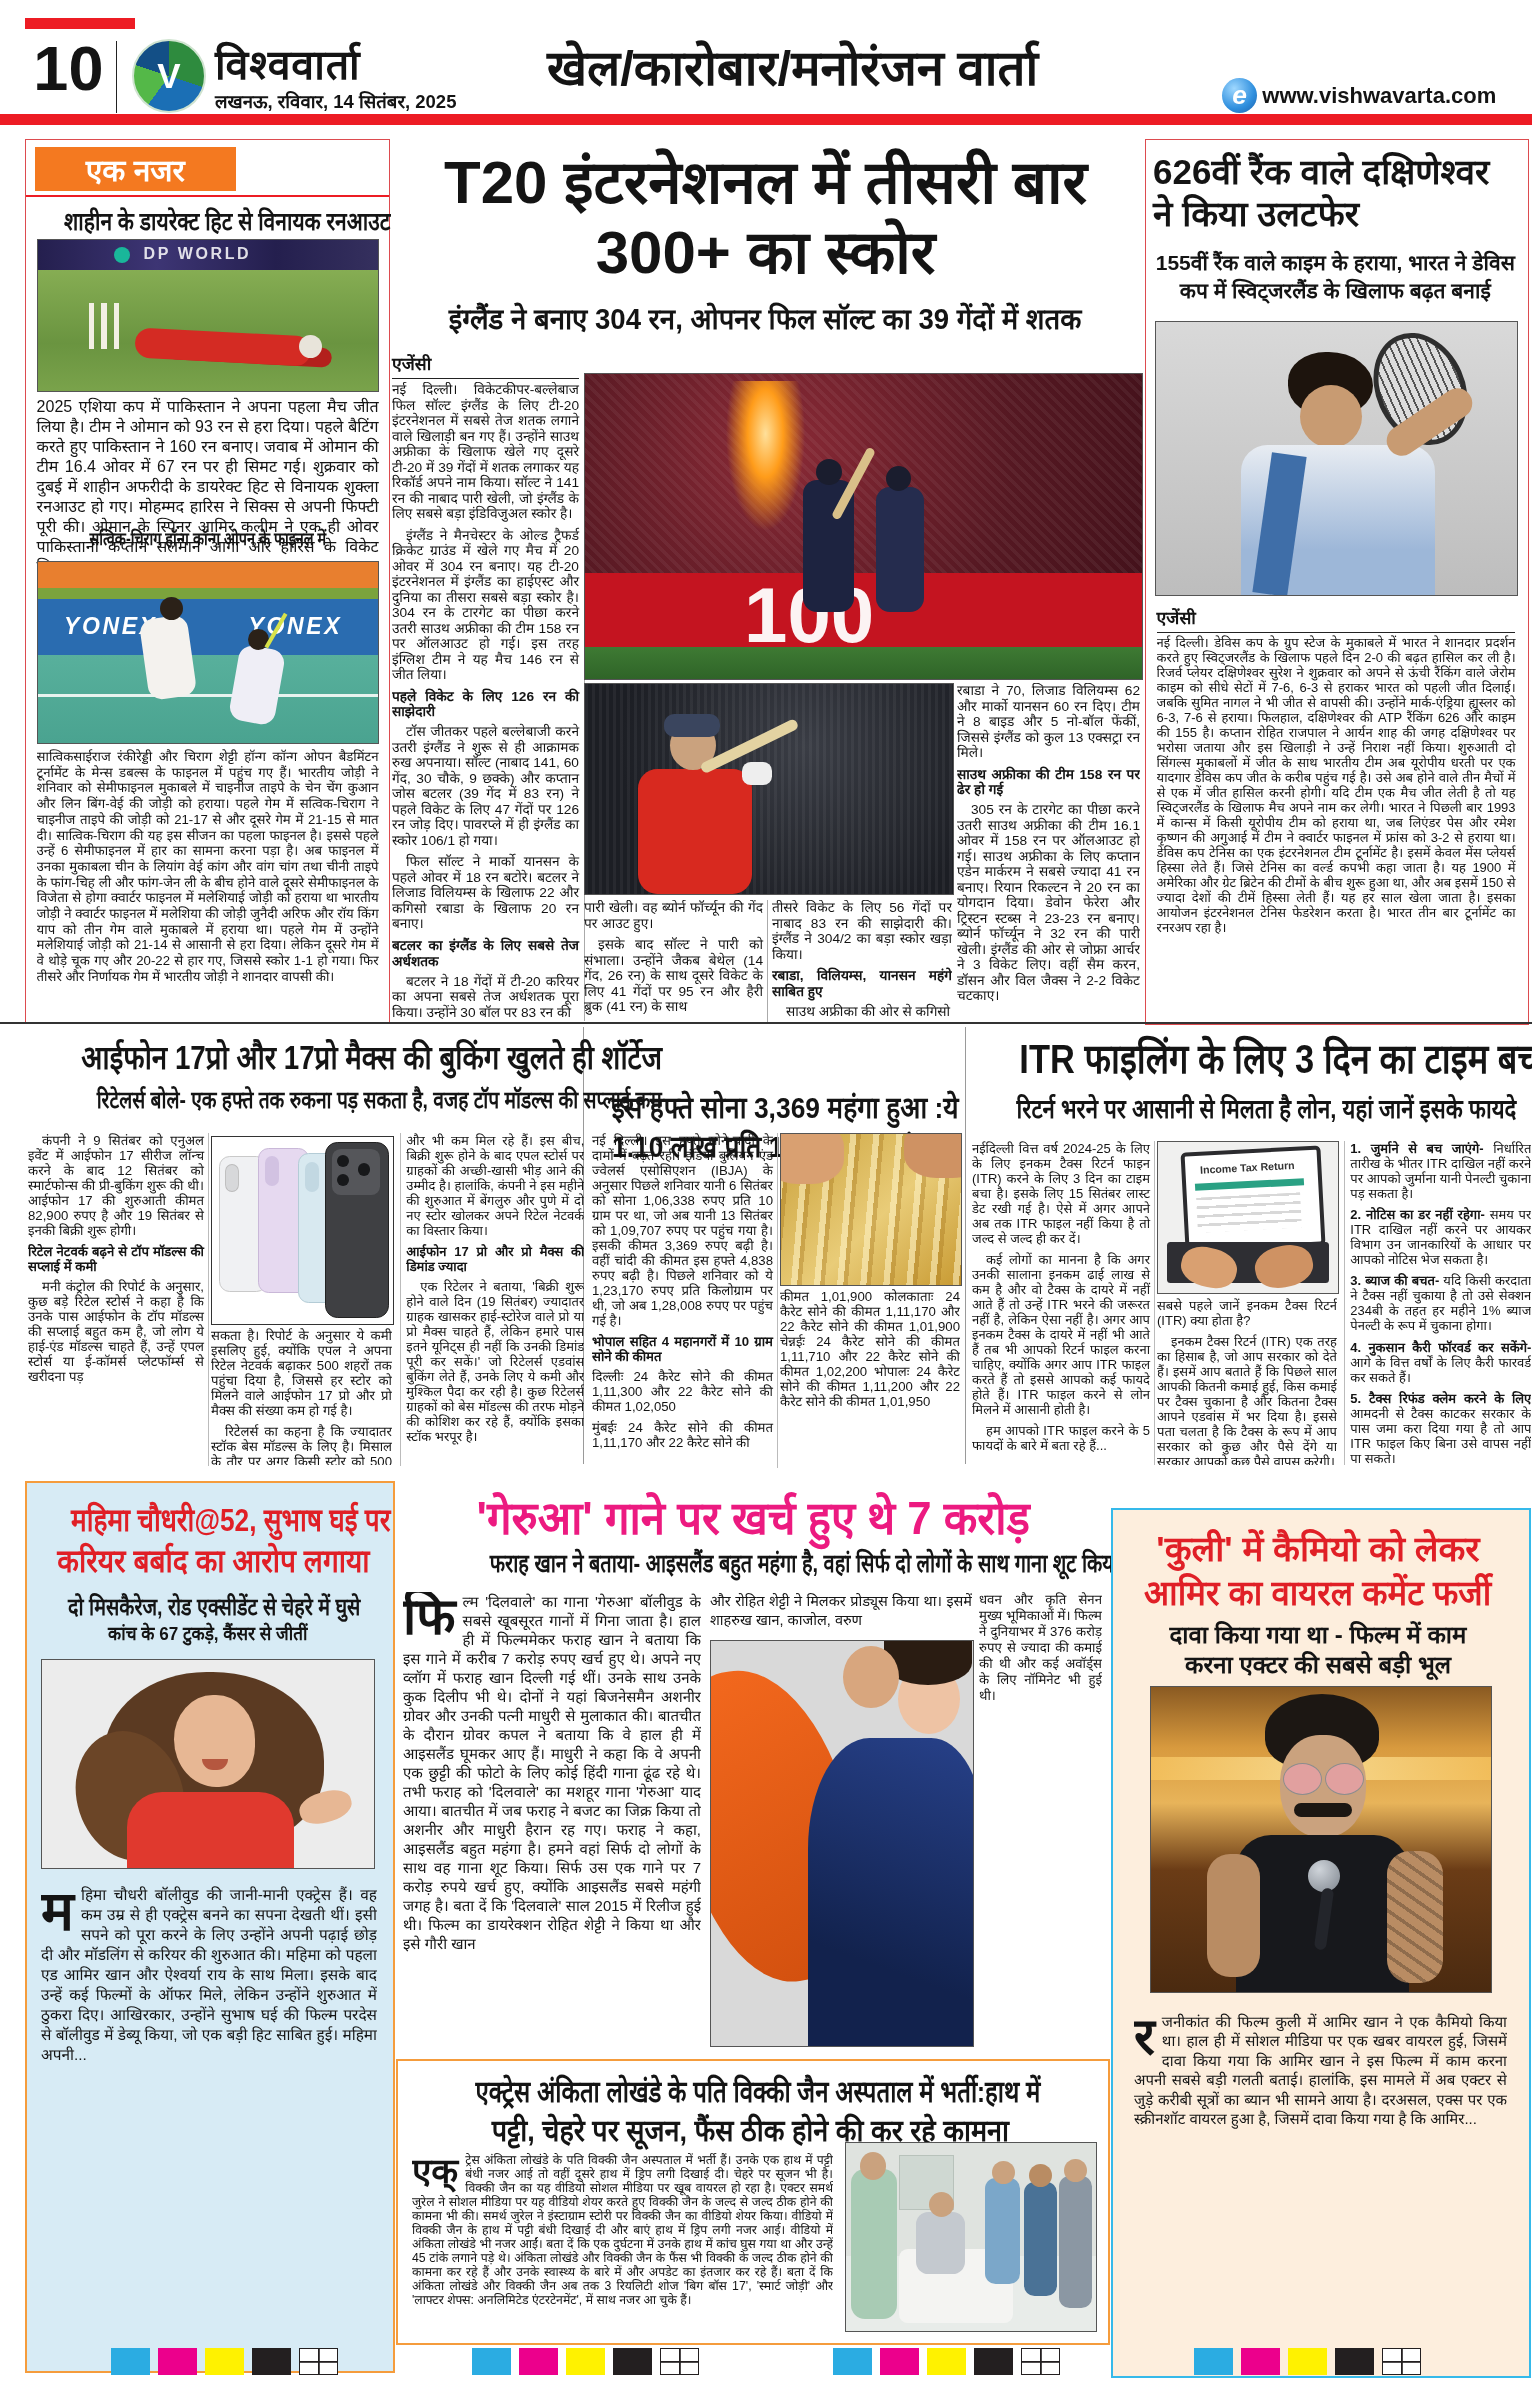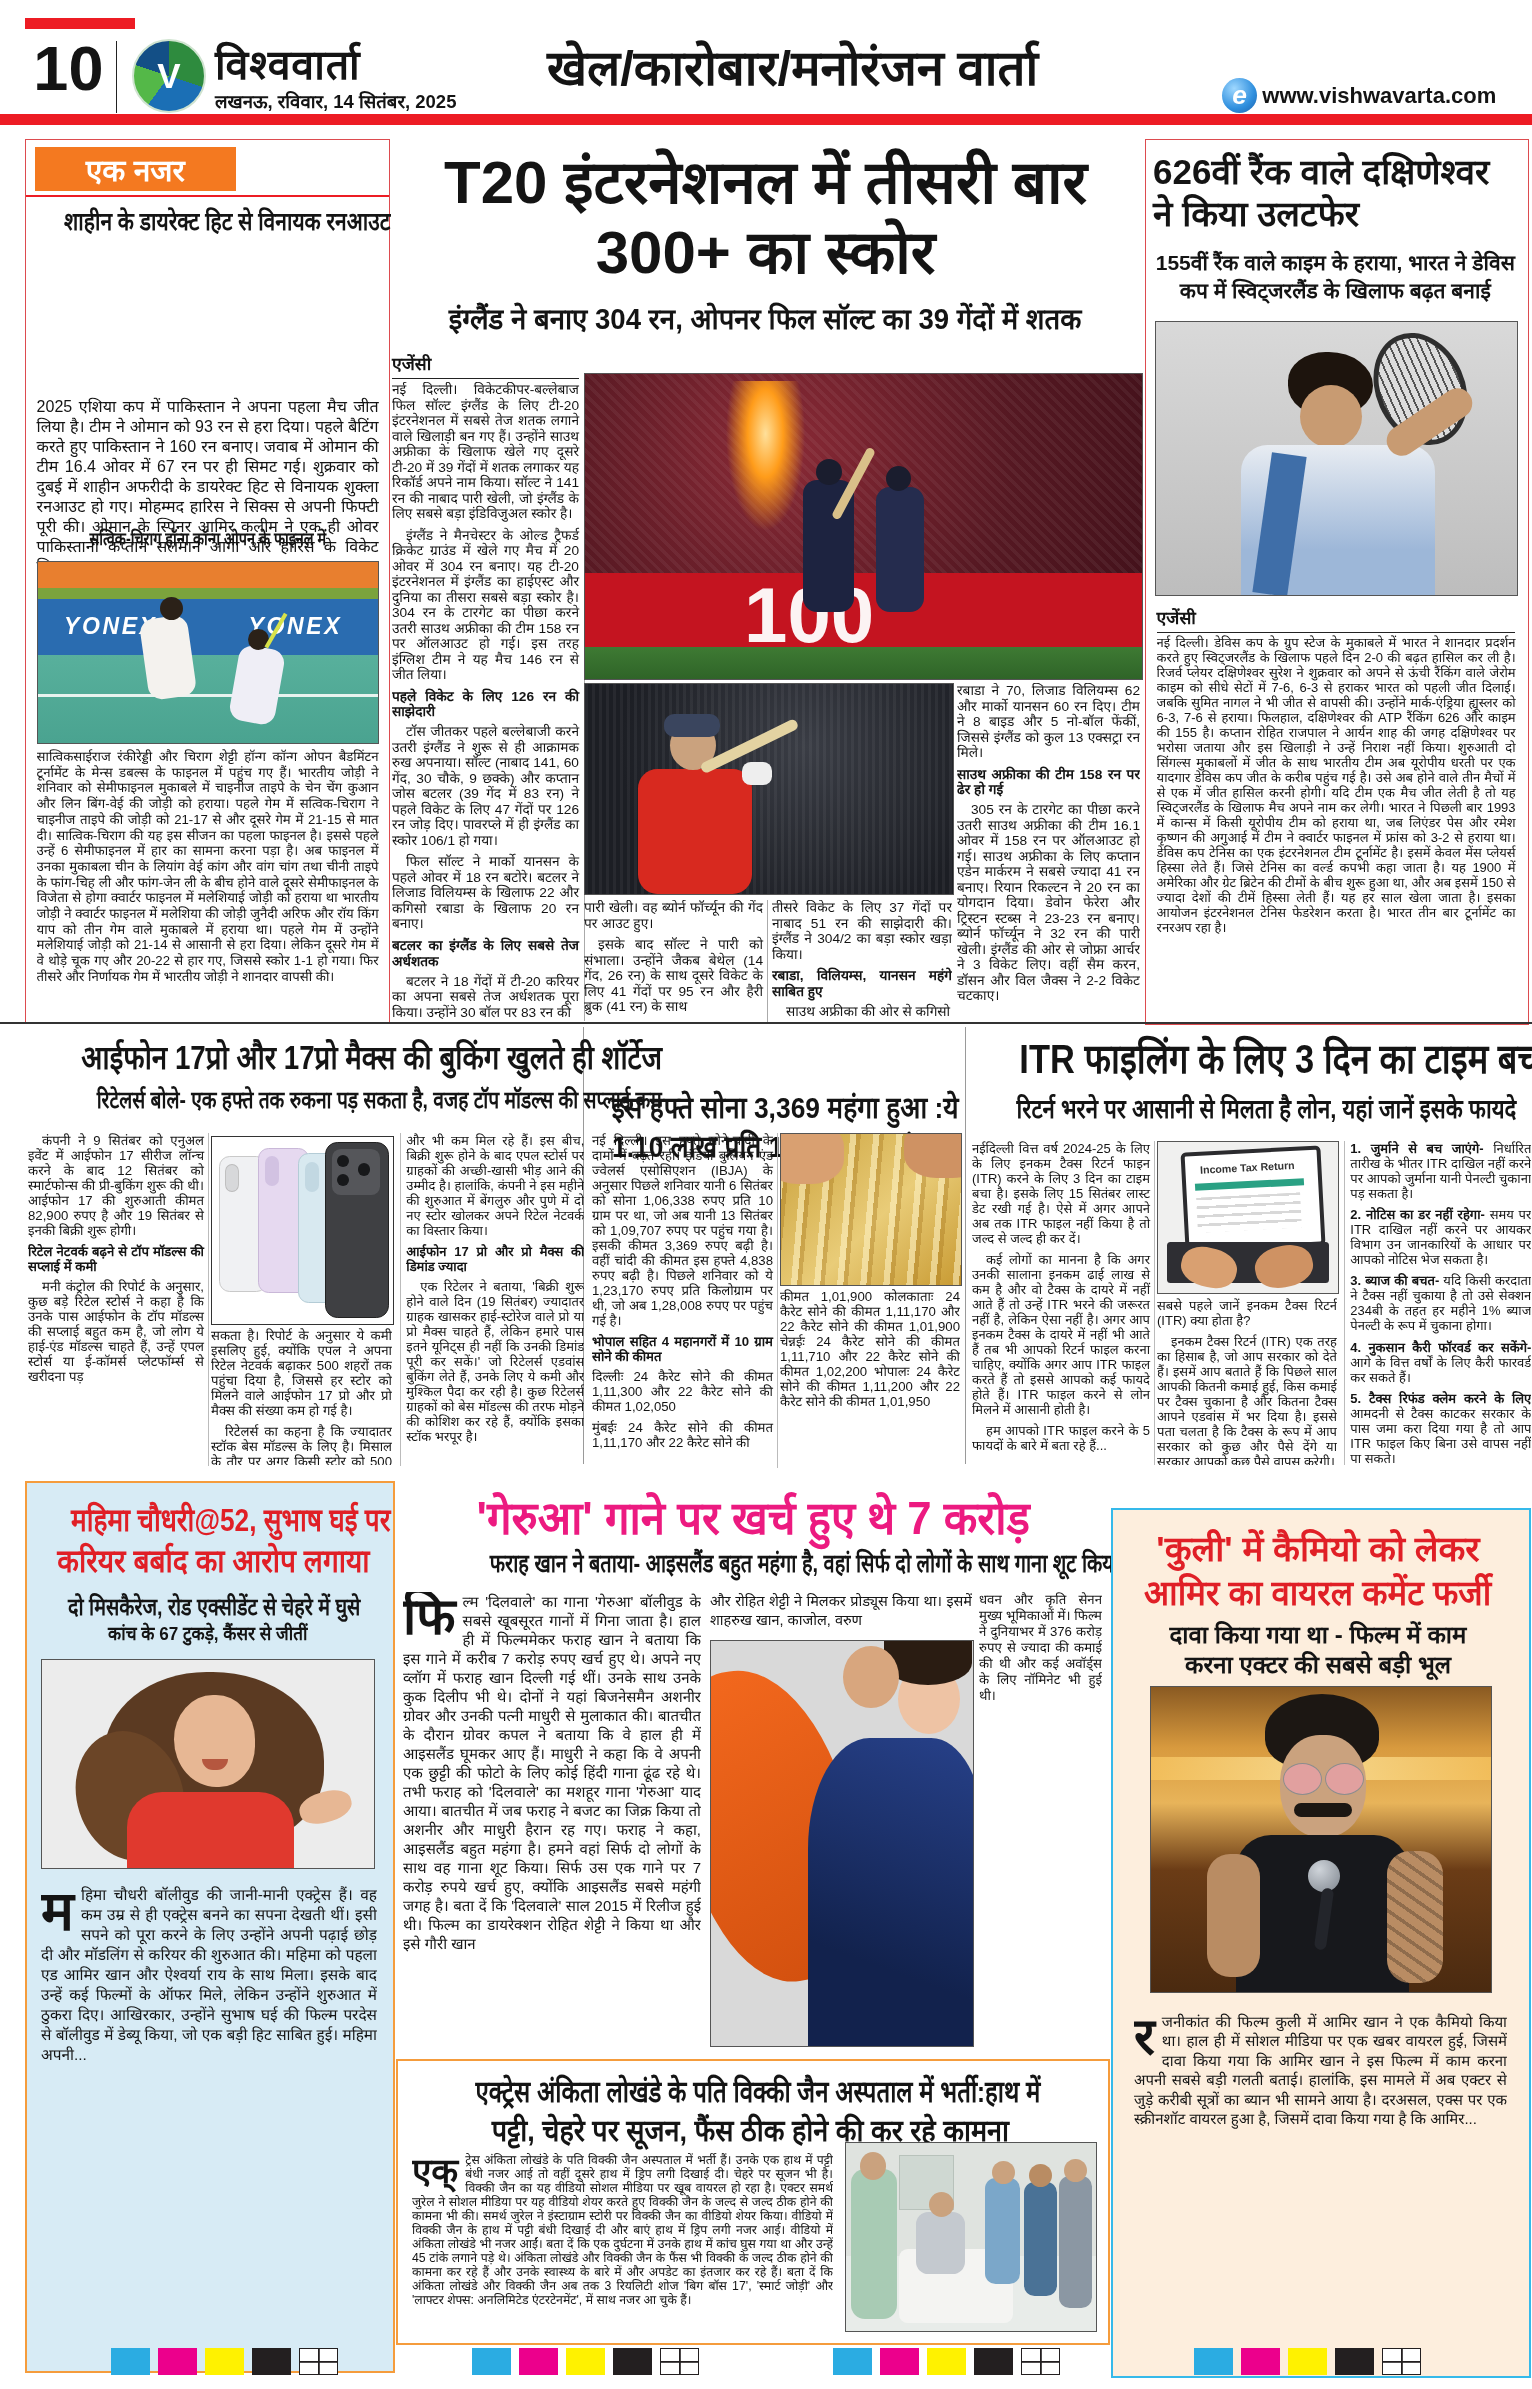--- a/index.html
+++ b/index.html
@@ -49,20 +49,29 @@
 
   <div class="abs" style="left:25px;top:139px;width:363px;height:882px;border:1.8px solid #dd4b4f;">
     <div class="abs" style="left:0;top:7px;width:100%;height:48px;border-bottom:2.6px solid #ed1c24;">
       <div class="abs" style="left:8.8px;top:0;width:201px;height:44px;background:#f47920;color:#fff;font-size:30px;font-weight:bold;display:flex;align-items:center;justify-content:center;">एक नजर</div>
     </div>
 
     <div class="abs" style="left:7px;top:63px;width:349px;font-size:25px;font-weight:bold;">
         <span class="cline"><span class="sq" style="--sx: .84;">शाहीन के डायरेक्ट हिट से विनायक रनआउट</span></span>
       </div>
 
+    <div class="ph" style="left:10.6px;top:99px;width:340px;height:151px;">
+      <div class="L" style="left:0;top:0;width:100%;height:30px;background:linear-gradient(90deg,#241f4e,#3d3574 35%,#241f4e 70%,#35305e);"></div>
+      <span class="phl" style="left:106px;top:5.3px;font-size:16px;letter-spacing:2.6px;opacity:.85;">DP WORLD</span>
+      <div class="L" style="left:76px;top:7px;width:16px;height:16px;border-radius:50%;background:#19b79a;"></div>
+      <div class="L" style="left:0;top:30px;width:100%;height:122px;background:linear-gradient(180deg,#86ad53,#6a9440 60%,#7aa34b);"></div>
+      <div class="L" style="left:51px;top:63px;width:30px;height:46px;background:repeating-linear-gradient(90deg,#f3f0e4 0 5.3px,transparent 5.3px 12.3px);"></div>
+      <div class="L" style="left:97px;top:92px;width:176px;height:30px;border-radius:16px;background:#d42b23;transform:rotate(3deg);box-shadow:26.4px 5.3px 0 -5.3px #b3201c;"></div>
+      <div class="L" style="left:261px;top:95px;width:23px;height:23px;border-radius:50%;background:#e8e4da;"></div>
+    </div>
 
     <div class="abs jt" style="left:10.6px;top:257px;width:342px;height:123px;font-size:16px;line-height:20px;">2025 एशिया कप में पाकिस्तान ने अपना पहला मैच जीत लिया है। टीम ने ओमान को 93 रन से हरा दिया। पहले बैटिंग करते हुए पाकिस्तान ने 160 रन बनाए। जवाब में ओमान की टीम 16.4 ओवर में 67 रन पर ही सिमट गई। शुक्रवार को दुबई में शाहीन अफरीदी के डायरेक्ट हिट से विनायक शुक्ला रनआउट हो गए। मोहम्मद हारिस ने सिक्स से अपनी फिफ्टी पूरी की। ओमान के स्पिनर आमिर कलीम ने एक ही ओवर पाकिस्तानी कप्तान सलमान आगा और हारिस के विकेट लिए।</div>
 
     <div class="abs" style="left:7px;top:386px;width:349px;font-size:18px;font-weight:bold;">
         <span class="cline"><span class="sq" style="--sx: .8;">सत्विक-चिराग हॉन्ग कॉन्ग ओपन के फाइनल में</span></span>
       </div>
 
     <div class="ph" style="left:10.6px;top:421px;width:340px;height:181px;">
       <div class="L" style="left:0;top:0;width:100%;height:26.4px;background:#e87f2f;"></div>
       <div class="L" style="left:0;top:26.4px;width:100%;height:10.6px;background:#7ba33c;"></div>
@@ -119,21 +128,21 @@
     <div class="L" style="left:79px;top:30px;width:56px;height:23px;border-radius:10.6px;background:#3a4death;background:#3a455e;"></div>
     <div class="L" style="left:159px;top:8.8px;width:10.6px;height:106px;border-radius:5.3px;background:#e3d3a2;transform:rotate(64deg);"></div>
     <div class="L" style="left:157px;top:78px;width:30px;height:23px;border-radius:8.8px;background:#eee;"></div>
   </div>
 
   <div class="abs jt" style="left:584px;top:900px;width:179px;height:122px;font-size:13.7px;line-height:15.5px;overflow:hidden;border-right:0.9px solid #aaa;padding-right:4.4px;">
     <p class="bp">पारी खेली। वह ब्योर्न फॉर्च्यून की गेंद पर आउट हुए।</p>
     <p class="bp ind">इसके बाद सॉल्ट ने पारी को संभाला। उन्होंने जैकब बेथेल (14 गेंद, 26 रन) के साथ दूसरे विकेट के लिए 41 गेंदों पर 95 रन और हैरी ब्रुक (41 रन) के साथ</p>
   </div>
   <div class="abs jt" style="left:772px;top:900px;width:180px;height:122px;font-size:13.7px;line-height:15.5px;overflow:hidden;">
-    <p class="bp">तीसरे विकेट के लिए 37 गेंदों पर नाबाद 51 रन की साझेदारी की। इंग्लैंड ने 304/2 का बड़ा स्कोर खड़ा किया।</p>
+    <p class="bp">तीसरे विकेट के लिए 56 गेंदों पर नाबाद 83 रन की साझेदारी की। इंग्लैंड ने 304/2 का बड़ा स्कोर खड़ा किया।</p>
     <p class="colh">रबाडा, विलियम्स, यानसन महंगे साबित हुए</p>
     <p class="bp ind">साउथ अफ्रीका की ओर से कगिसो</p>
   </div>
   <div class="abs jt" style="left:957px;top:683px;width:183px;height:338px;font-size:13.7px;line-height:15.5px;overflow:hidden;">
     <p class="bp">रबाडा ने 70, लिजाड विलियम्स 62 और मार्को यानसन 60 रन दिए। टीम ने 8 बाइड और 5 नो-बॉल फेंकीं, जिससे इंग्लैंड को कुल 13 एक्सट्रा रन मिले।</p>
     <p class="colh">साउथ अफ्रीका की टीम 158 रन पर ढेर हो गई</p>
     <p class="bp ind">305 रन के टारगेट का पीछा करने उतरी साउथ अफ्रीका की टीम 16.1 ओवर में 158 रन पर ऑलआउट हो गई। साउथ अफ्रीका के लिए कप्तान एडेन मार्करम ने सबसे ज्यादा 41 रन बनाए। रियान रिकल्टन ने 20 रन का योगदान दिया। डेवोन फेरेरा और ट्रिस्टन स्टब्स ने 23-23 रन बनाए। ब्योर्न फॉर्च्यून ने 32 रन की पारी खेली। इंग्लैंड की ओर से जोफ्रा आर्चर ने 3 विकेट लिए। वहीं सैम करन, डॉसन और विल जैक्स ने 2-2 विकेट चटकाए।</p>
   </div>
 
   <div class="abs" style="left:1145px;top:139px;width:382px;height:884px;border:1.8px solid #dd4b4f;">

